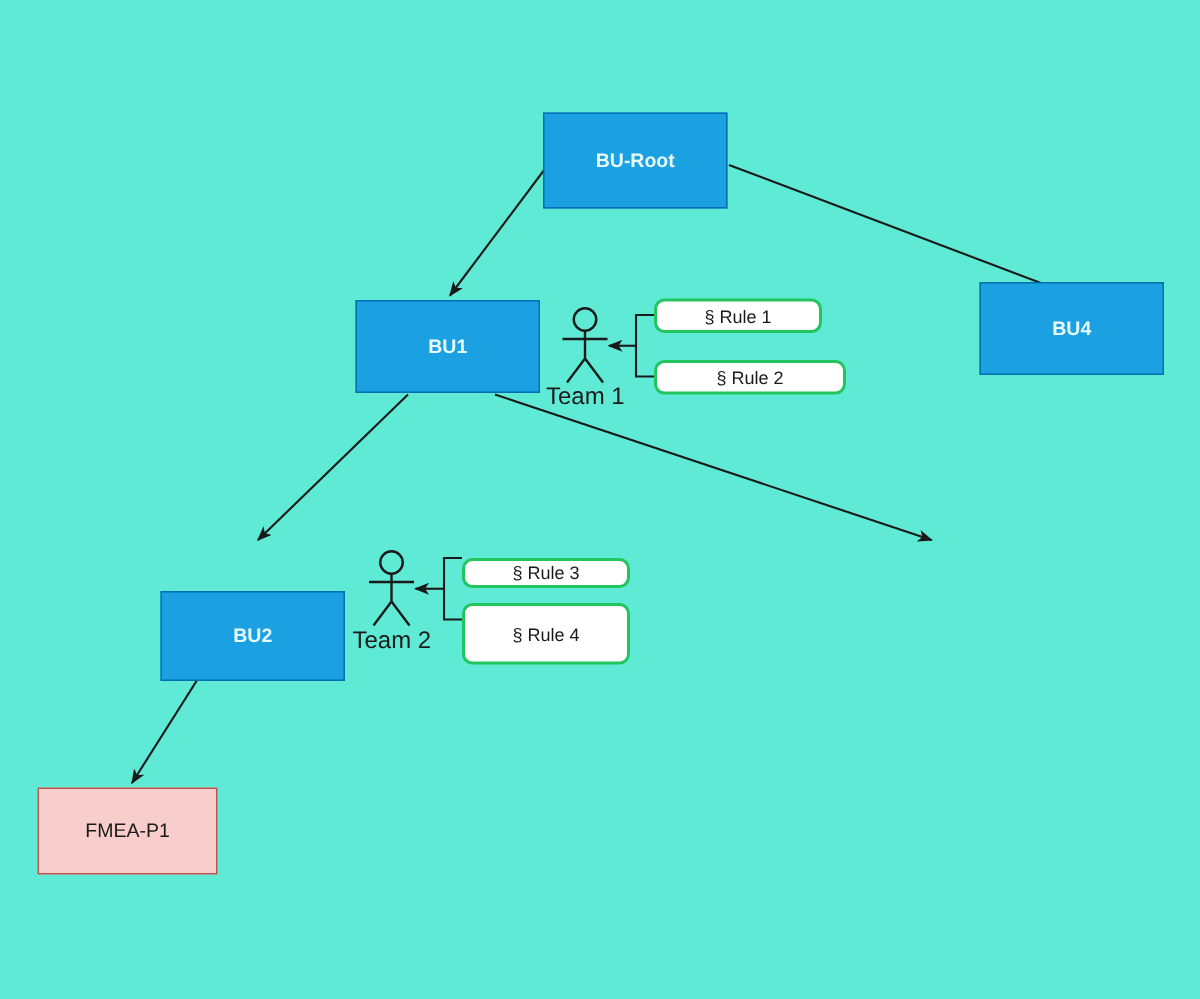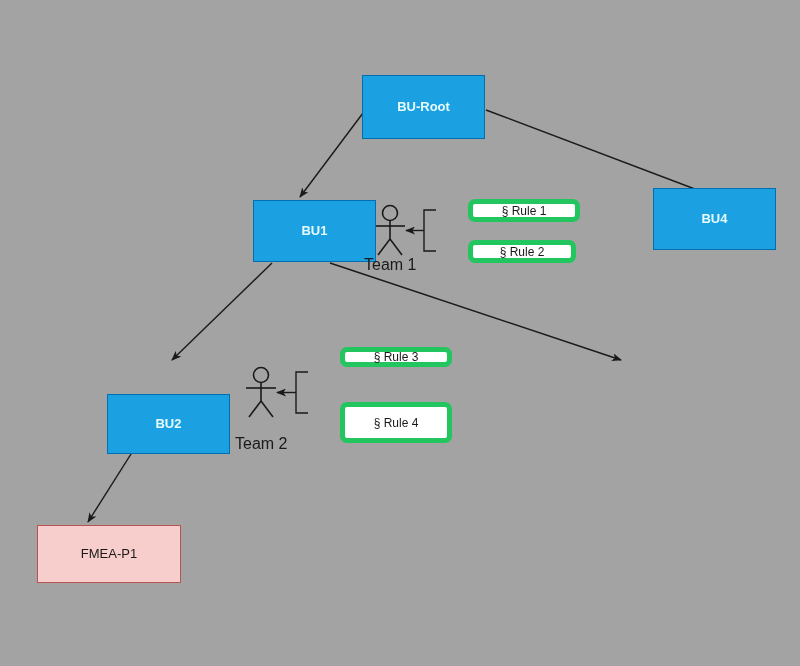--- a/index.html
+++ b/index.html
@@ -11,21 +11,21 @@
   body {
     width: 800px;
     height: 666px;
     font-family: "Liberation Sans", sans-serif;
     overflow: hidden;
   }
   #canvas {
     position: relative;
     width: 800px;
     height: 666px;
-    background: #a3a3a3;
+    background: #5eead4;
   }
   #edges {
     position: absolute;
     left: 0;
     top: 0;
     width: 800px;
     height: 666px;
     pointer-events: none;
   }
   .node {
@@ -48,28 +48,27 @@
     background: #f8cecc;
     border: 1px solid #b85450;
     color: #1a1a1a;
     font-size: 13px;
     font-weight: normal;
   }
   .rule-box {
     position: absolute;
     box-sizing: border-box;
     background: #ffffff;
-    border: 5px solid #22c55e;
+    border: 2px solid #22c55e;
     border-radius: 7px;
     display: flex;
     align-items: center;
     justify-content: center;
     font-size: 12px;
     color: #1a1a1a;
-    margin-left: 32px;
   }
   .actor-label {
     position: absolute;
     font-size: 16px;
     color: #1a1a1a;
     text-align: center;
     white-space: nowrap;
   }
 </style>
 </head>
@@ -114,50 +113,50 @@
       <line x1="246" y1="388" x2="276" y2="388" stroke="#1a1a1a" stroke-width="1.6"></line>
       <line x1="261" y1="401" x2="249" y2="417" stroke="#1a1a1a" stroke-width="1.6"></line>
       <line x1="261" y1="401" x2="273" y2="417" stroke="#1a1a1a" stroke-width="1.6"></line>
     </g>
   </svg>
 
   <div class="node node-bu" style="left:362px; top:75px; width:123px; height:64px;">
     <span>BU-Root</span>
   </div>
 
-  <div class="node node-bu" style="left:237px; top:200px; width:123px; height:62px;margin-left:16px;">
+  <div class="node node-bu" style="left:237px; top:200px; width:123px; height:62px;">
     <span>BU1</span>
   </div>
 
   <div class="node node-bu" style="left:653px; top:188px; width:123px; height:62px;">
     <span>BU4</span>
   </div>
 
   <div class="node node-bu" style="left:107px; top:363px; width:123px; height:60px;margin-top:31px;">
     <span>BU2</span>
   </div>
 
 
-  <div class="node node-fmea" style="left:37px; top:525px; width:144px; height:58px;">
+  <div class="node node-fmea" style="left:25px; top:525px; width:120px; height:58px;">
     <span>FMEA-P1</span>
   </div>
 
   <div class="rule-box" style="left:436px; top:199px; width:112px; height:23px;">
     <span>§ Rule 1</span>
   </div>
 
-  <div class="rule-box" style="left:436px; top:240px; width:108px; height:23px;">
+  <div class="rule-box" style="left:436px; top:240px; width:128px; height:23px;">
     <span>§ Rule 2</span>
   </div>
 
-  <div class="rule-box" style="left:308px; top:347px; width:112px; height:20px;">
+  <div class="rule-box" style="left:308px; top:372px; width:112px; height:20px;">
     <span>§ Rule 3</span>
   </div>
 
   <div class="rule-box" style="left:308px; top:402px; width:112px; height:41px;">
     <span>§ Rule 4</span>
   </div>
 
   <div class="actor-label" style="left:364px; top:256px; width:52px;">Team 1</div>
 
-  <div class="actor-label" style="left:235px; top:435px; width:52px;">Team 2</div>
+  <div class="actor-label" style="left:235px; top:419px; width:52px;">Team 2</div>
 
 </div>
 
 </body></html>

